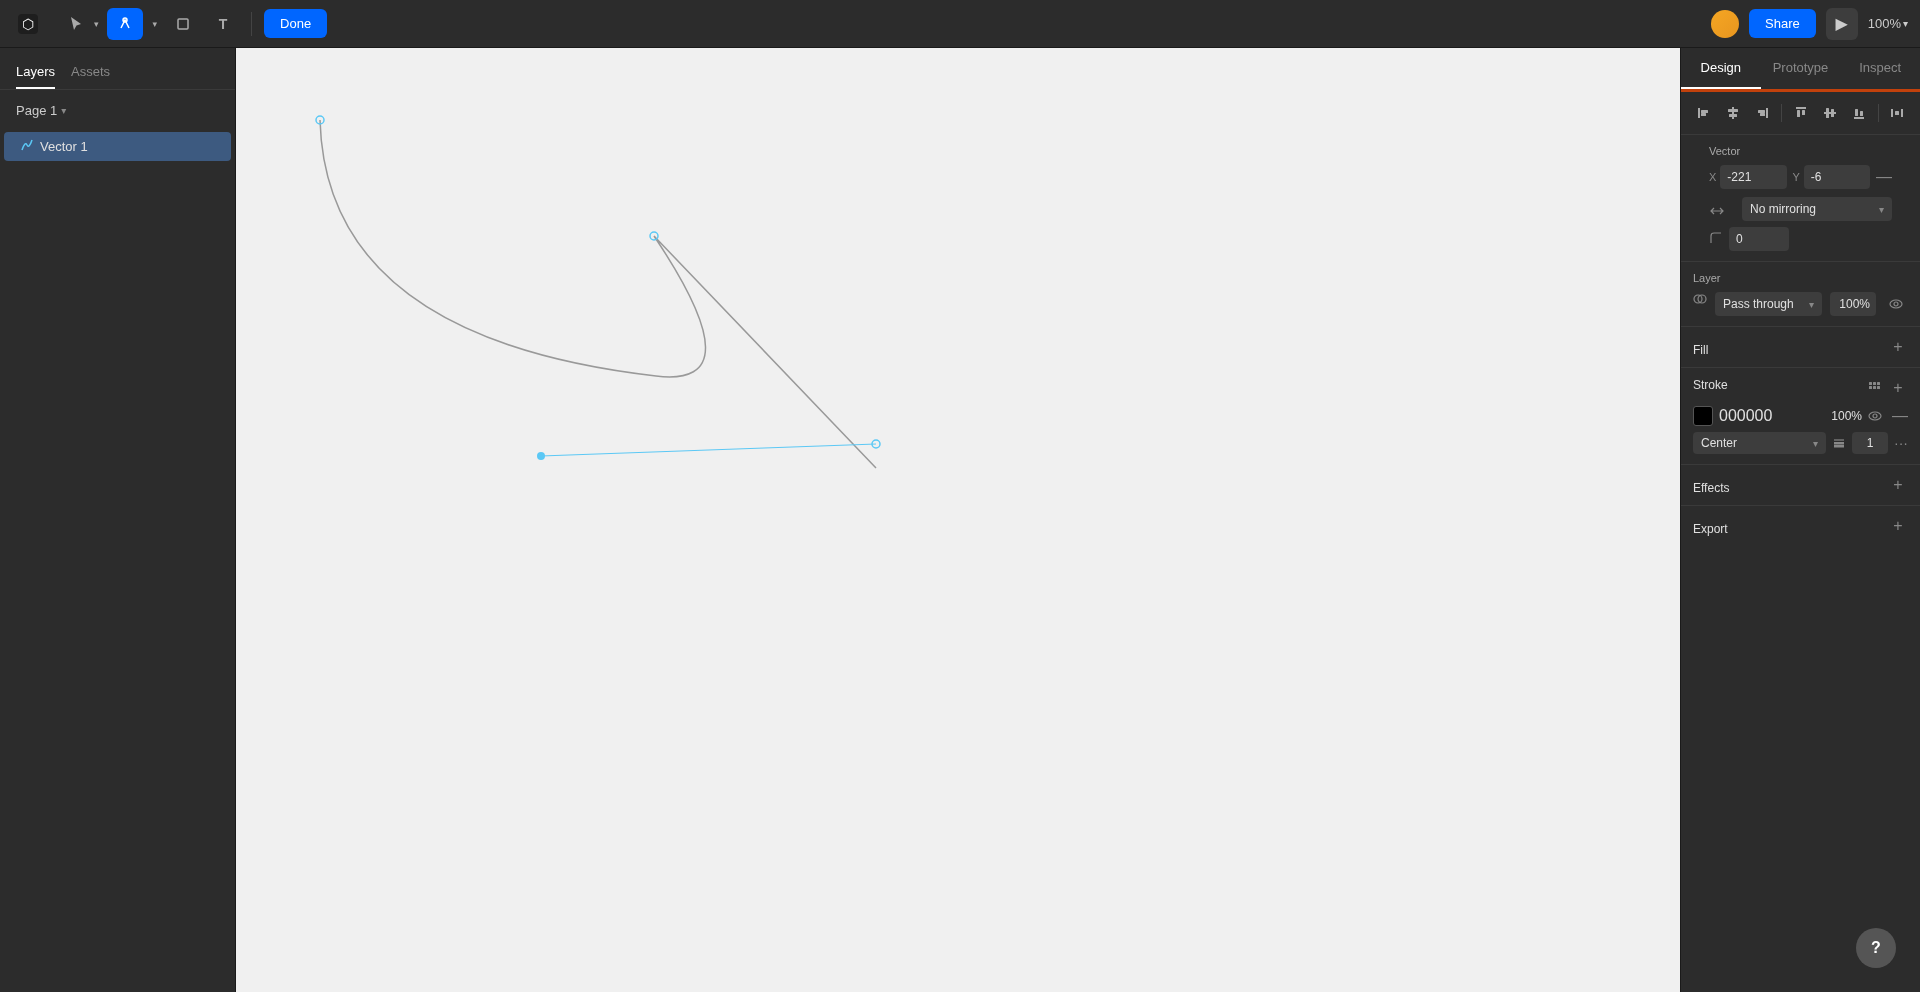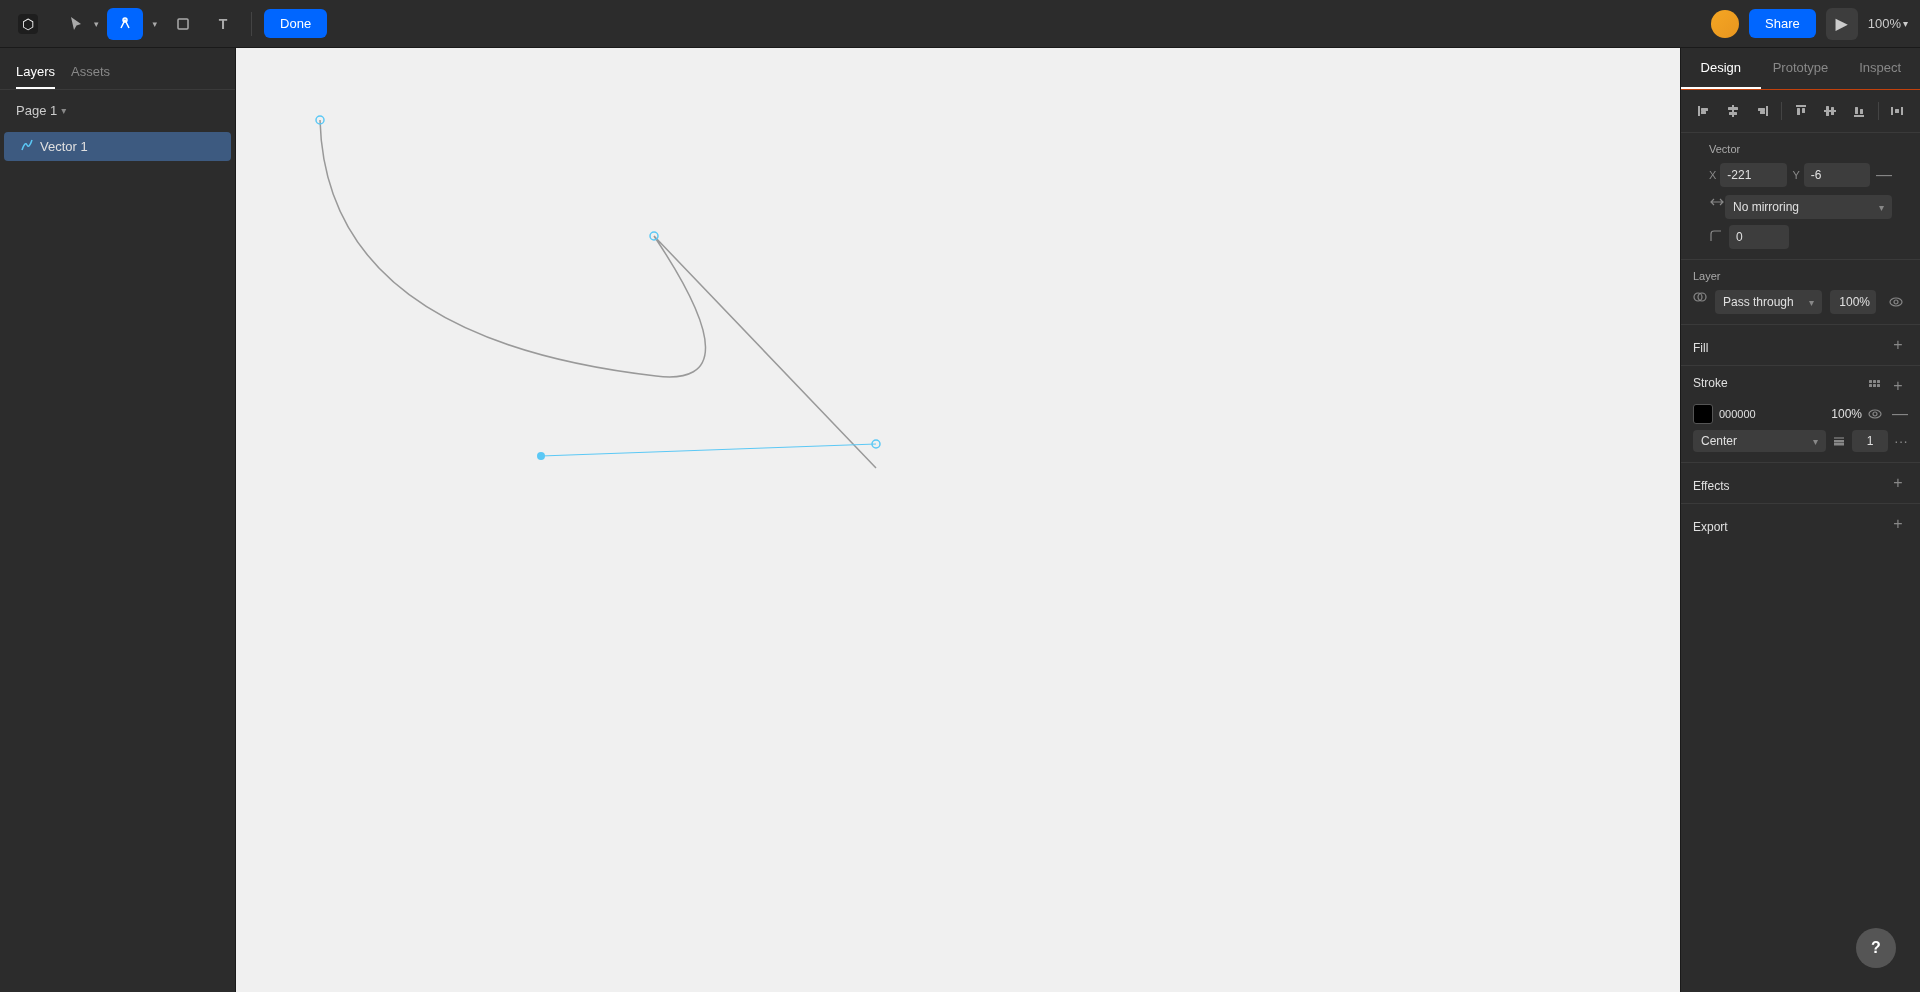--- a/index.html
+++ b/index.html
@@ -95,21 +95,21 @@
       flex-direction: column;
       flex-shrink: 0;
       overflow-y: auto;
     }
     .right-sidebar::-webkit-scrollbar { width: 4px; }
     .right-sidebar::-webkit-scrollbar-track { background: #2c2c2c; }
     .right-sidebar::-webkit-scrollbar-thumb { background: #555; border-radius: 2px; }
 
     .panel-tabs {
       display: flex;
-      border-bottom: 1px solid #c2410c;
+      border-bottom: 3px solid #c2410c;
     }
     .panel-tab {
       flex: 1;
       text-align: center;
       padding: 12px 8px;
       font-size: 13px;
       color: #888;
       cursor: pointer;
     }
     .panel-tab.active { color: #fff; border-bottom: 2px solid #fff; }
@@ -157,21 +157,21 @@
     .coord-label { font-size: 11px; color: #888; }
     .coord-input {
       background: #3d3d3d;
       border: none; border-radius: 4px;
       padding: 5px 7px; font-size: 12px; color: #e0e0e0;
       width: 100%; outline: none;
     }
 
     
     .mirroring-row {
-      display: flex; align-items: flex-start; gap: 0;
+      display: flex; align-items: flex-end; gap: 17px;
       margin-bottom: 6px;
     }
     .mirroring-icon { color: #888; font-size: 14px; }
     .mirroring-dropdown {
       display: flex; align-items: center; gap: 4px;
       background: #3d3d3d; border-radius: 4px;
       padding: 5px 8px; cursor: pointer; flex: 1;
       font-size: 12px; color: #e0e0e0;
     }
     .dropdown-chevron { margin-left: auto; color: #888; font-size: 10px; }
@@ -238,21 +238,21 @@
     }
     .color-swatch {
       width: 20px; height: 20px;
       border-radius: 3px;
       background: #000;
       cursor: pointer;
       border: 1px solid #555;
       flex-shrink: 0;
     }
     .color-hex {
-      font-size: 11px; color: #e0e0e0; flex: 1;
+      font-size: 16px; color: #e0e0e0; flex: 1;
     }
     .opacity-pct {
       font-size: 12px; color: #e0e0e0; min-width: 36px; text-align: right;
     }
     .stroke-visibility { color: #888; font-size: 13px; cursor: pointer; }
     .stroke-minus { color: #888; font-size: 16px; cursor: pointer; margin-left: 4px; }
     .stroke-sub-row {
       display: flex; align-items: center; gap: 6px;
     }
     .stroke-align-dropdown {

